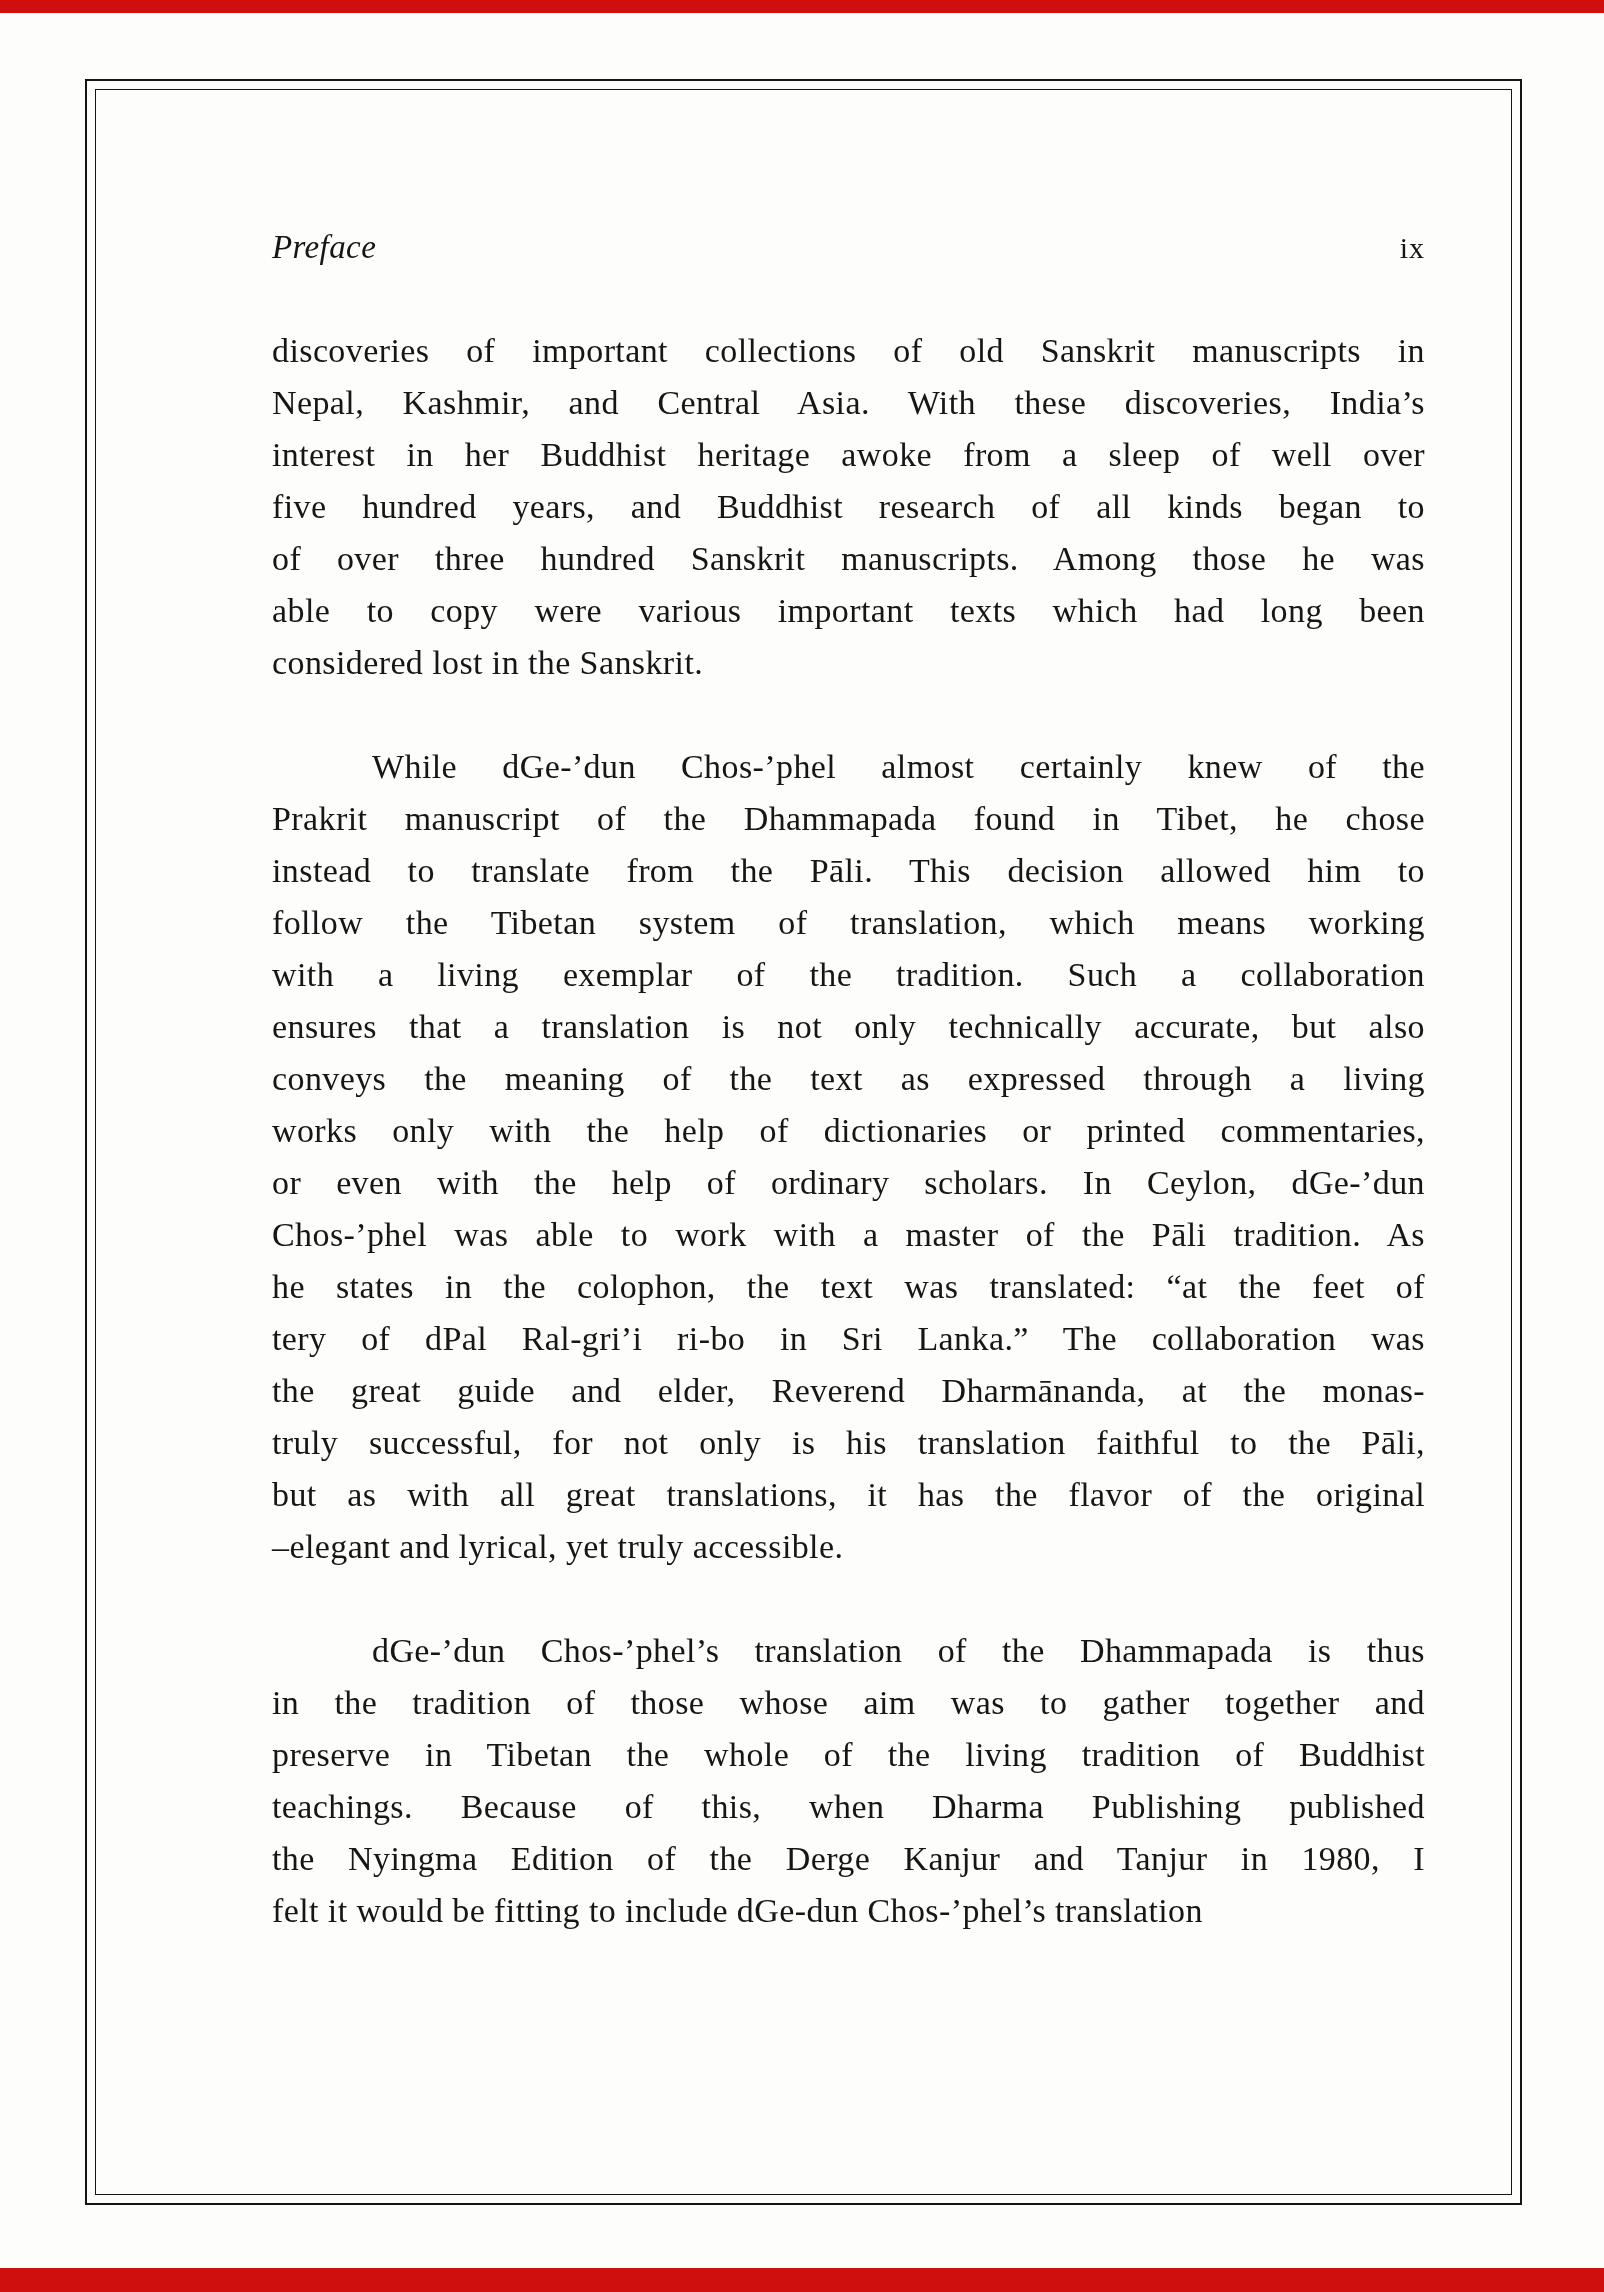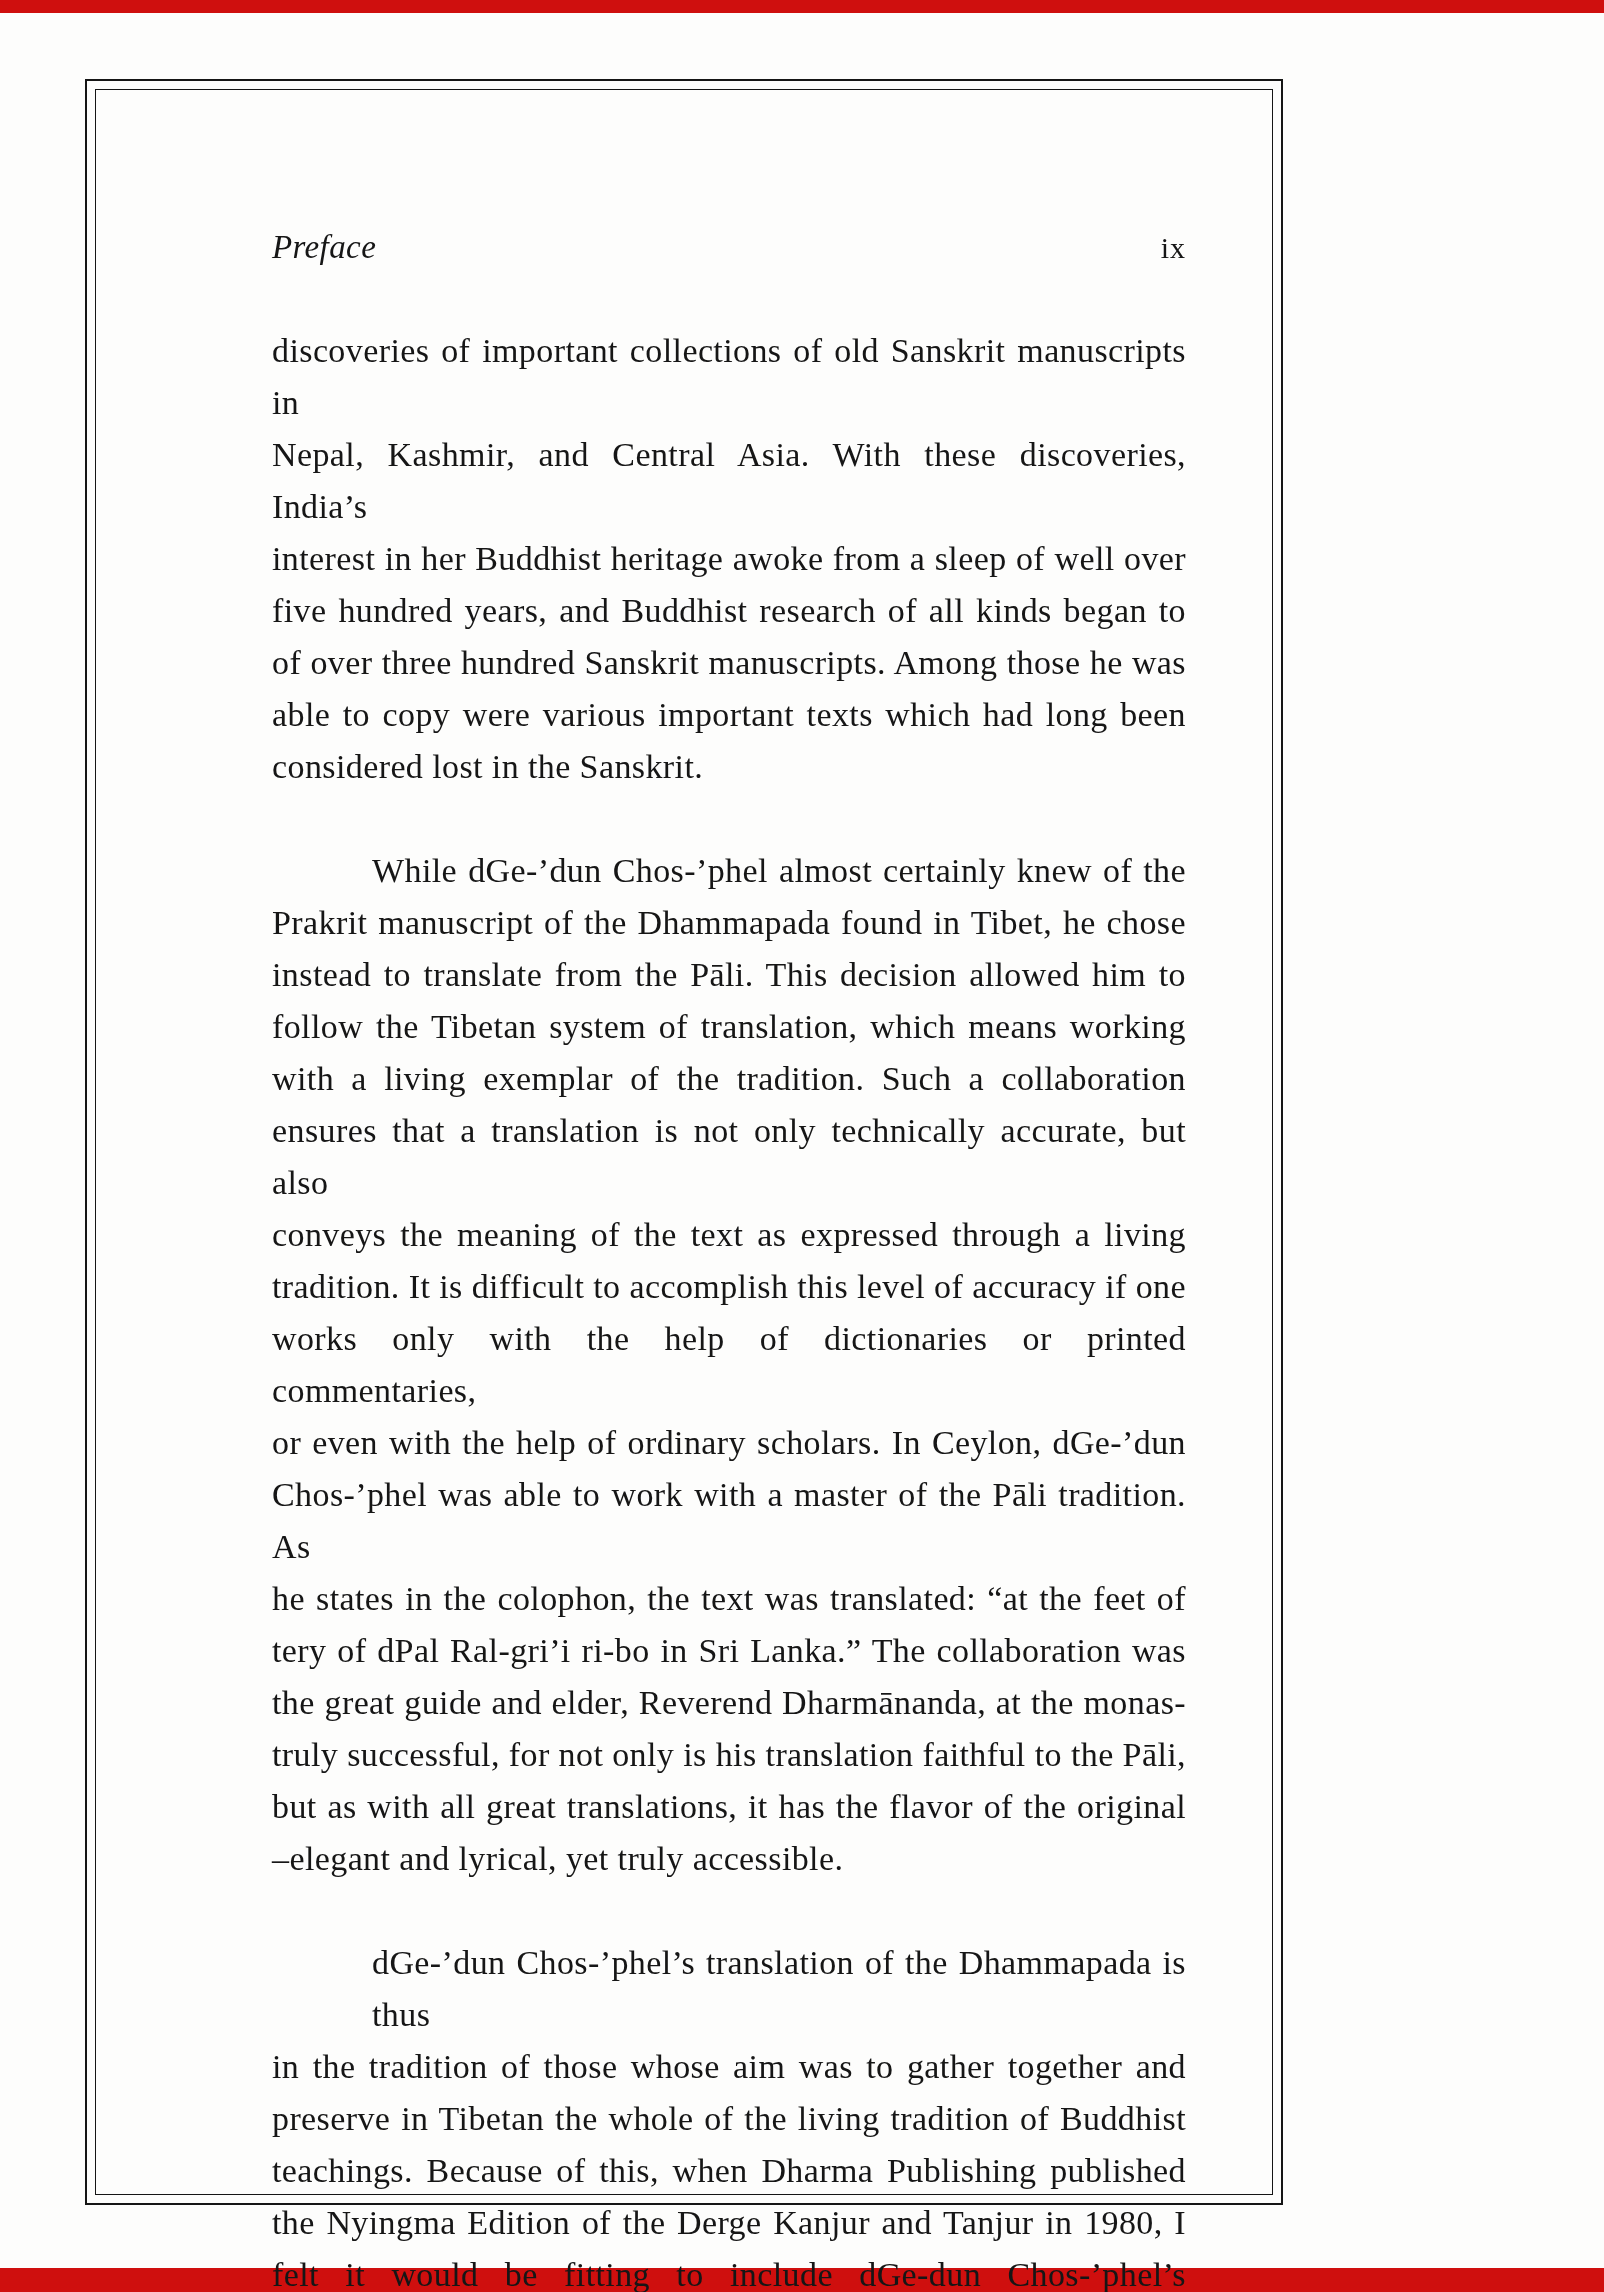--- a/index.html
+++ b/index.html
@@ -15,21 +15,21 @@
     position: absolute;
     left: 0; width: 100%;
     background: #cf0f0e;
   }
   .edge-bar.top { top: 0; height: 12.5px; }
   .edge-bar.bottom { bottom: 0; height: 25px; }
 
   .page-frame {
     position: absolute;
     left: 85px; top: 79px;
-    width: 1198px; height: 2126px;
+    width: 1437px; height: 2126px;
     border: 2.7px solid #151515;
     padding: 8px;
     background: #fdfdfc;
   }
   .page-frame-inner {
     width: 100%; height: 100%;
     border: 1.8px solid #151515;
     padding: 139px 86px 36px 176px;
   }
 
@@ -93,21 +93,20 @@
           <div class="line last">considered lost in the Sanskrit.</div>
         </div>
         <div class="para">
           <div class="line first-indent">While dGe-’dun Chos-’phel almost certainly knew of the</div>
           <div class="line">Prakrit manuscript of the Dhammapada found in Tibet, he chose</div>
           <div class="line">instead to translate from the Pāli. This decision allowed him to</div>
           <div class="line">follow the Tibetan system of translation, which means working</div>
           <div class="line">with a living exemplar of the tradition. Such a collaboration</div>
           <div class="line">ensures that a translation is not only technically accurate, but also</div>
           <div class="line">conveys the meaning of the text as expressed through a living</div>
-          <div class="line">tradition. It is difficult to accomplish this level of accuracy if one</div>
           <div class="line">works only with the help of dictionaries or printed commentaries,</div>
           <div class="line">or even with the help of ordinary scholars. In Ceylon, dGe-’dun</div>
           <div class="line">Chos-’phel was able to work with a master of the Pāli tradition. As</div>
           <div class="line">he states in the colophon, the text was translated: “at the feet of</div>
           <div class="line">tery of dPal Ral-gri’i ri-bo in Sri Lanka.” The collaboration was</div>
           <div class="line">the great guide and elder, Reverend Dharmānanda, at the monas-</div>
           <div class="line">truly successful, for not only is his translation faithful to the Pāli,</div>
           <div class="line">but as with all great translations, it has the flavor of the original</div>
           <div class="line last">–elegant and lyrical, yet truly accessible.</div>
         </div>

